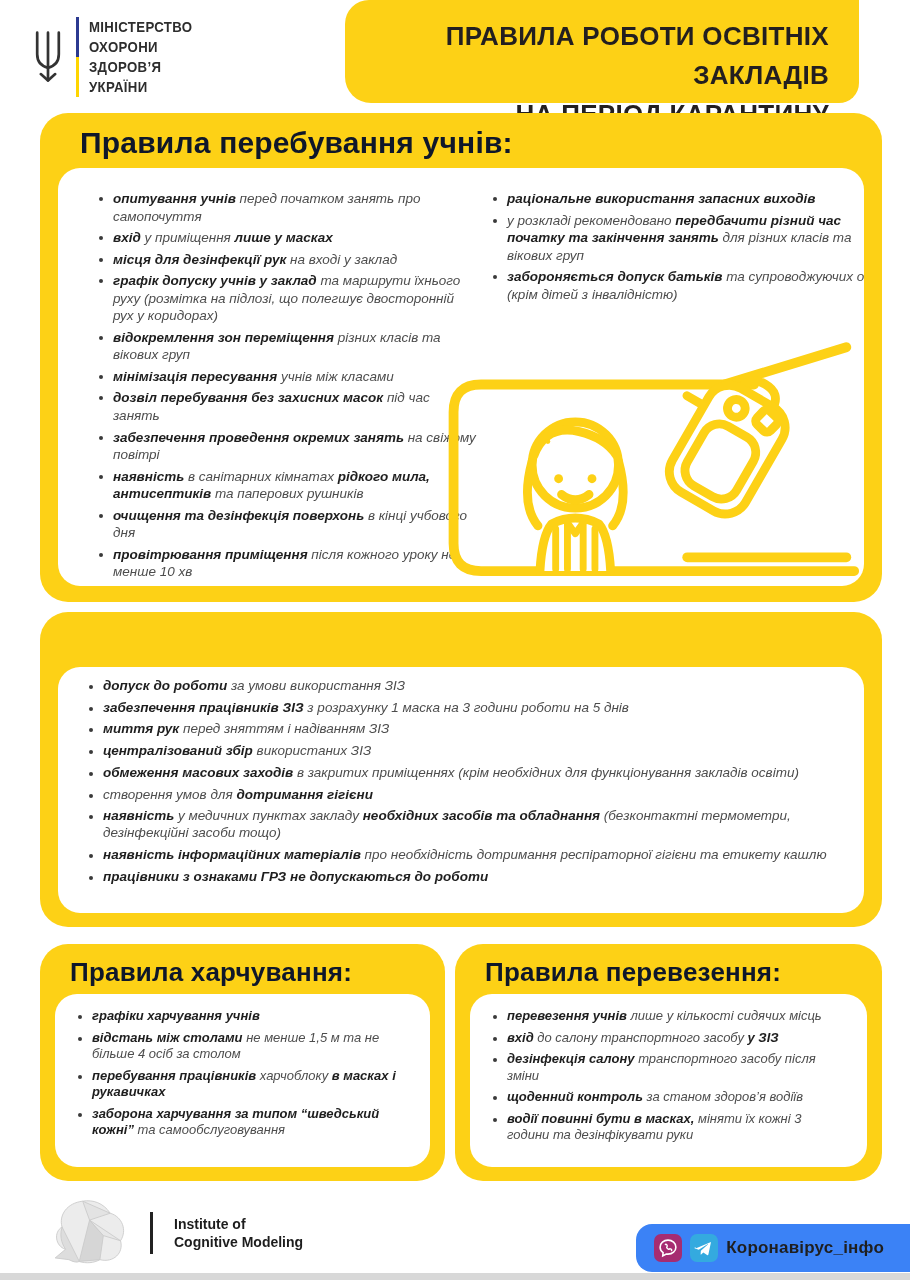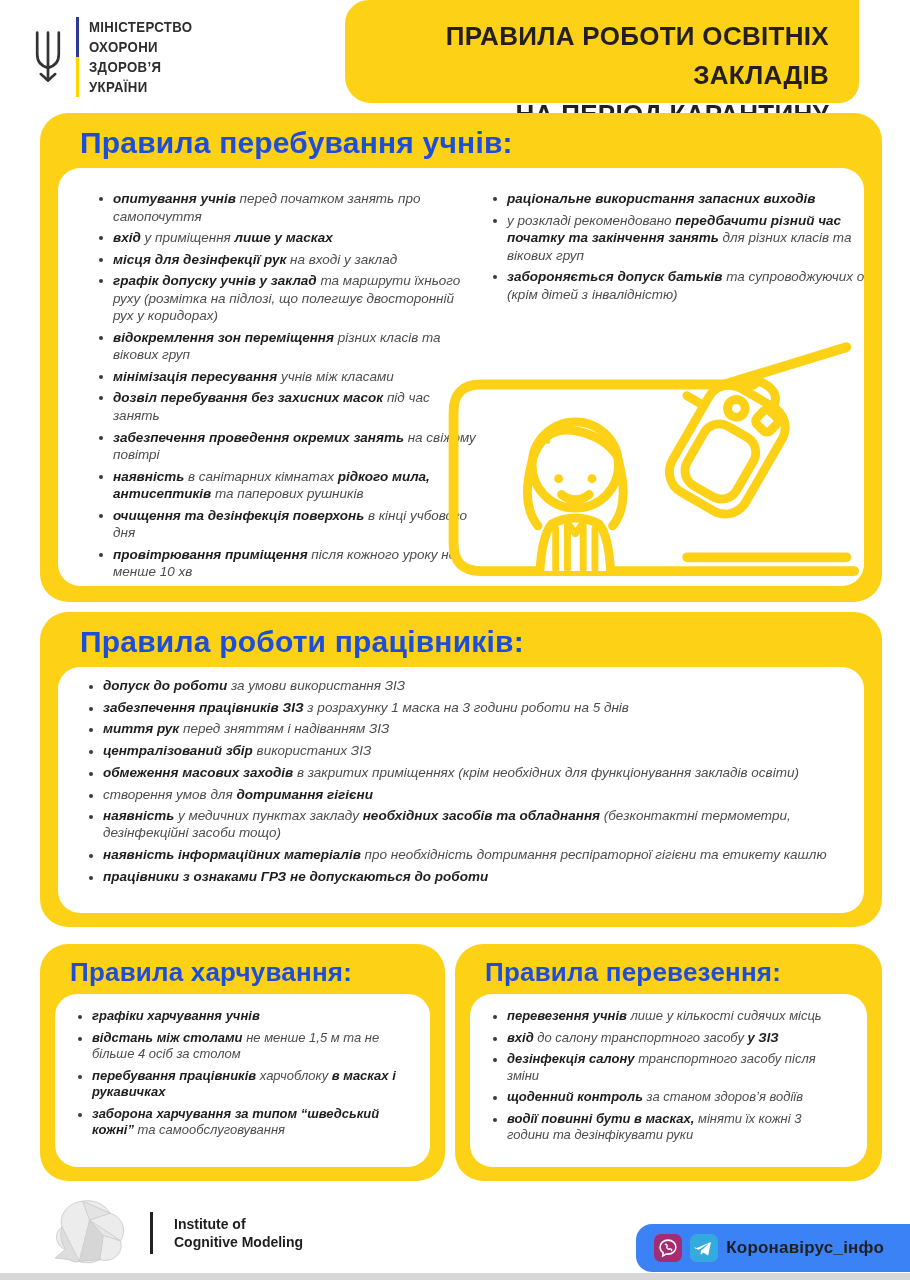--- a/index.html
+++ b/index.html
@@ -13,21 +13,21 @@
   .ministry-lines{font-weight:700;font-size:15px;line-height:1.32;color:#2d2d2d;letter-spacing:.4px;
                   transform:scaleX(.88);transform-origin:left top;white-space:nowrap;}
 
   .title-box{position:absolute;left:345px;top:0;width:514px;height:103px;background:#FDD116;
              border-radius:24px 0 20px 26px;}
   .title-text{position:absolute;right:30px;top:17px;text-align:right;font-size:26px;font-weight:800;
               color:#231F20;line-height:1.5;letter-spacing:.3px;}
 
   
   .section{position:absolute;background:#FDD116;border-radius:28px;}
-  .sec-title{font-weight:800;color:#1d4ed8;letter-spacing:.2px;}
+  .sec-title{font-weight:800;color:#0f172a;letter-spacing:.2px;}
   #sec1,#sec2{left:40px;width:842px;}
   #sec1{top:113px;height:489px;}
   #sec2{top:612px;height:315px;}
   #sec3{left:40px;top:944px;width:405px;height:237px;}
   #sec4{left:455px;top:944px;width:427px;height:237px;}
   #sec1 .sec-title,#sec2 .sec-title{font-size:30px;padding:13px 0 0 40px;}
   #sec3 .sec-title,#sec4 .sec-title{font-size:26px;padding:13px 0 0 30px;}
 
   .panel{position:absolute;background:#fff;border-radius:22px;left:18px;right:18px;bottom:16px;overflow:hidden;}
   #sec1 .panel{top:55px;}
@@ -147,21 +147,20 @@
             <path d="M112 232 Q114 196 124 184 Q148 172 172 184 Q182 196 184 232" fill="#ffffff"></path>
             <path d="M128 189 V230 M140 183 V230 M156 183 V230 M168 189 V230" stroke-width="7"></path>
             <path d="M138 180 L148 194 L158 180" stroke-width="7"></path>
           </g>
         </svg>
       </div>
     </div>
   </div>
 
   <div class="section" id="sec2">
-    <div class="sec-title">Правила роботи працівників:</div>
     <div class="panel">
       <ul class="blist">
           <li><span class="seg-b">допуск до роботи</span><span class="seg-n"> за умови використання ЗІЗ</span></li>
           <li><span class="seg-b">забезпечення працівників ЗІЗ</span><span class="seg-n"> з розрахунку 1 маска на 3 години роботи на 5 днів</span></li>
           <li><span class="seg-b">миття рук</span><span class="seg-n"> перед зняттям і надіванням ЗІЗ</span></li>
           <li><span class="seg-b">централізований збір</span><span class="seg-n"> використаних ЗІЗ</span></li>
           <li><span class="seg-b">обмеження масових заходів</span><span class="seg-n"> в закритих приміщеннях (крім необхідних для функціонування закладів освіти)</span></li>
           <li><span class="seg-n">створення умов для </span><span class="seg-b">дотримання гігієни</span></li>
           <li><span class="seg-b">наявність</span><span class="seg-n"> у медичних пунктах закладу </span><span class="seg-b">необхідних засобів та обладнання</span><span class="seg-n"> (безконтактні термометри, дезінфекційні засоби тощо)</span></li>
           <li><span class="seg-b">наявність інформаційних матеріалів</span><span class="seg-n"> про необхідність дотримання респіраторної гігієни та етикету кашлю</span></li>

